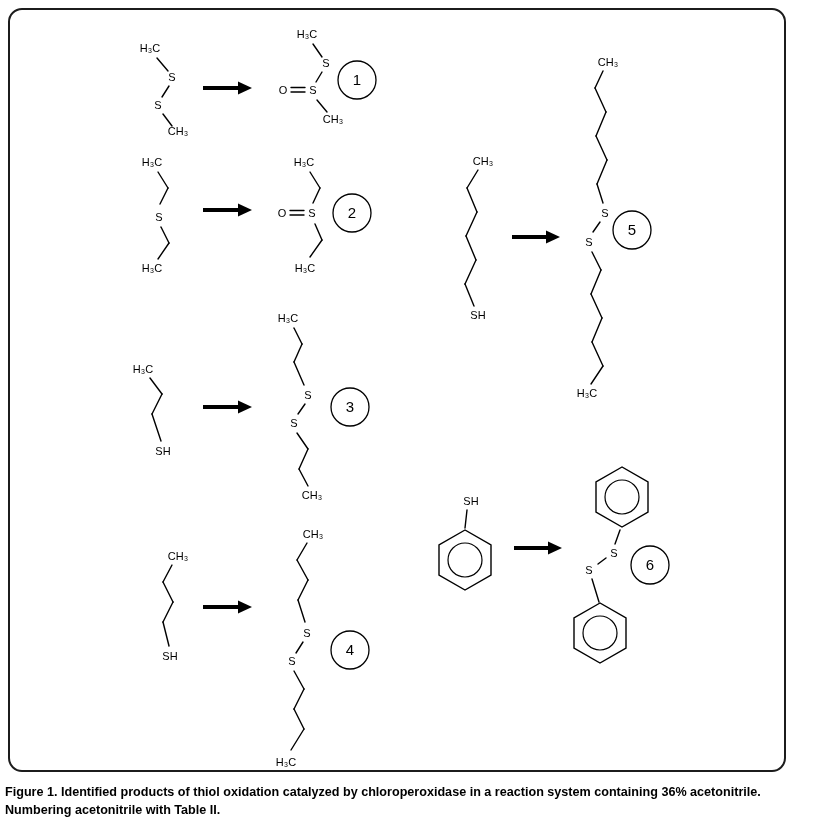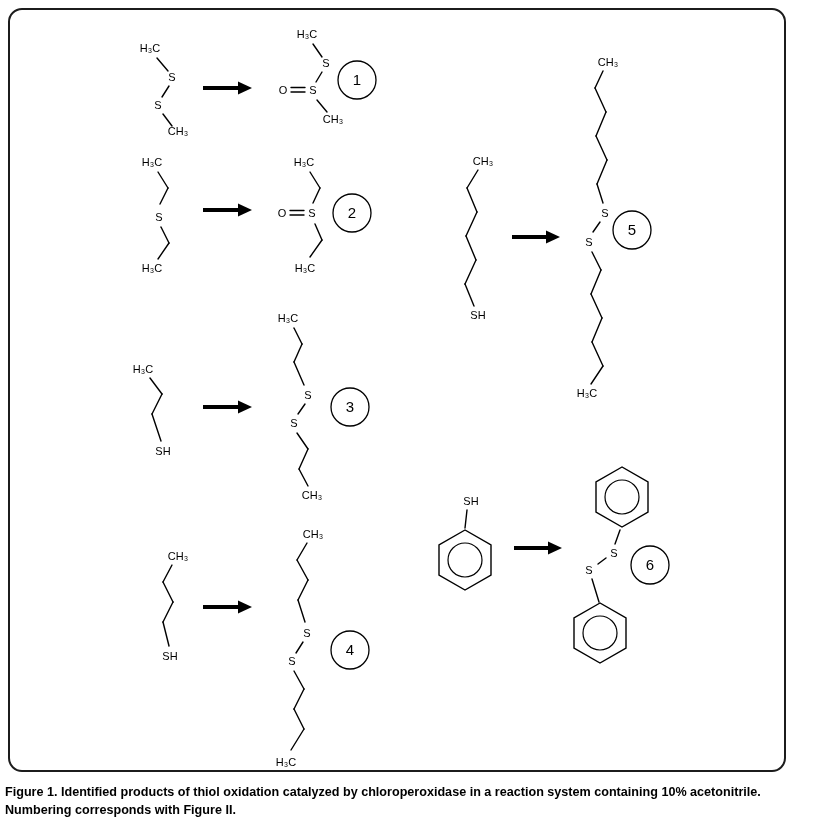--- a/index.html
+++ b/index.html
@@ -205,16 +205,16 @@
       <text class="atom" x="589" y="574">S</text>
     </g>
     <g>
       <circle class="num-circle" cx="650" cy="565" r="19"></circle>
       <text class="num" x="650" y="570">6</text>
     </g>
 
   </svg>
 
   <div class="caption">
-    <div>Figure 1. Identified products of thiol oxidation catalyzed by chloroperoxidase in a reaction system containing 10% acetonitrile.</div>
-    <div>Numbering corresponds with Figure II.</div>
+    <div>Figure 1. Identified products of thiol oxidation catalyzed by chloroperoxidase in a reaction system containing 36% acetonitrile.</div>
+    <div>Numbering acetonitrile with Table II.</div>
   </div>
 </div>
 
 </body></html>

